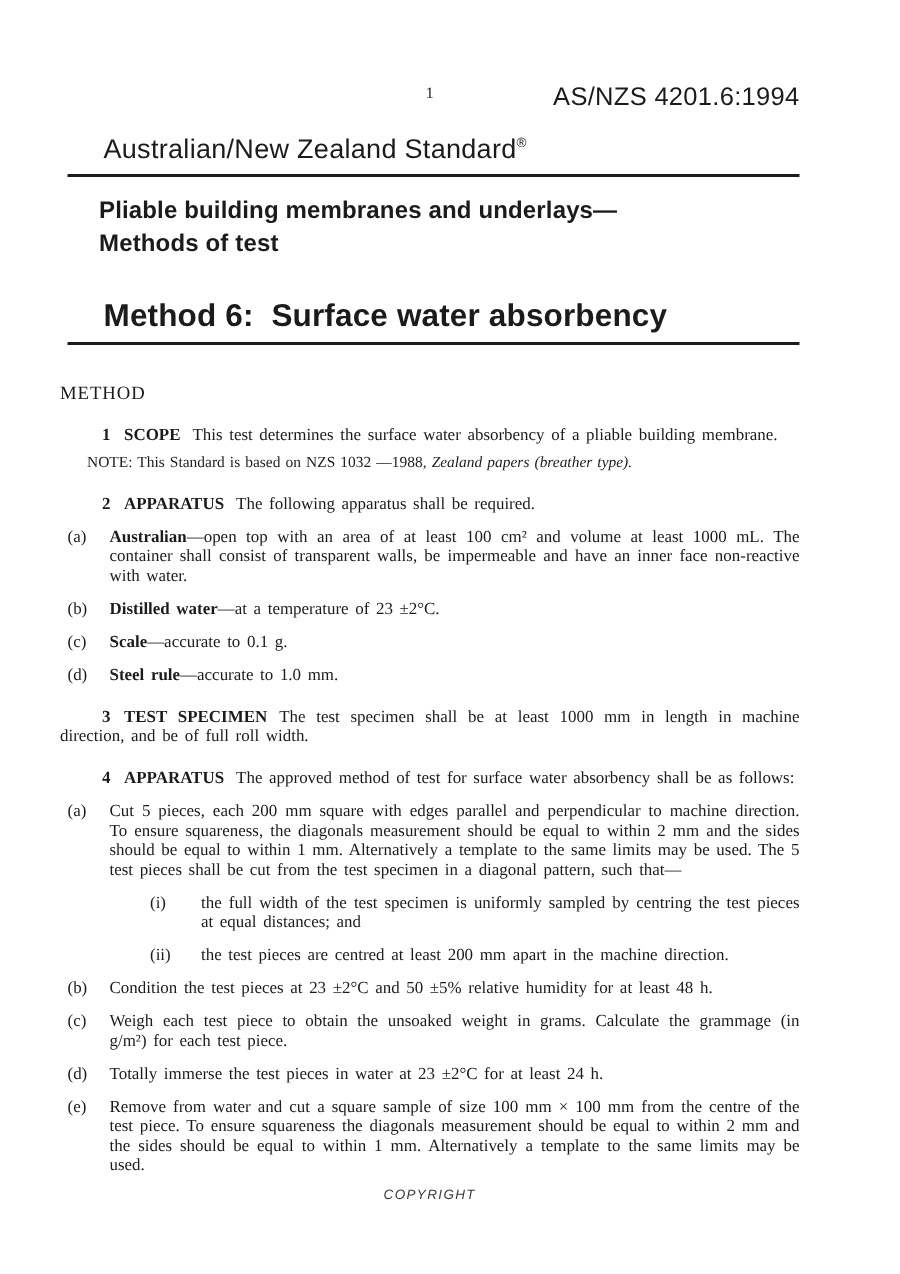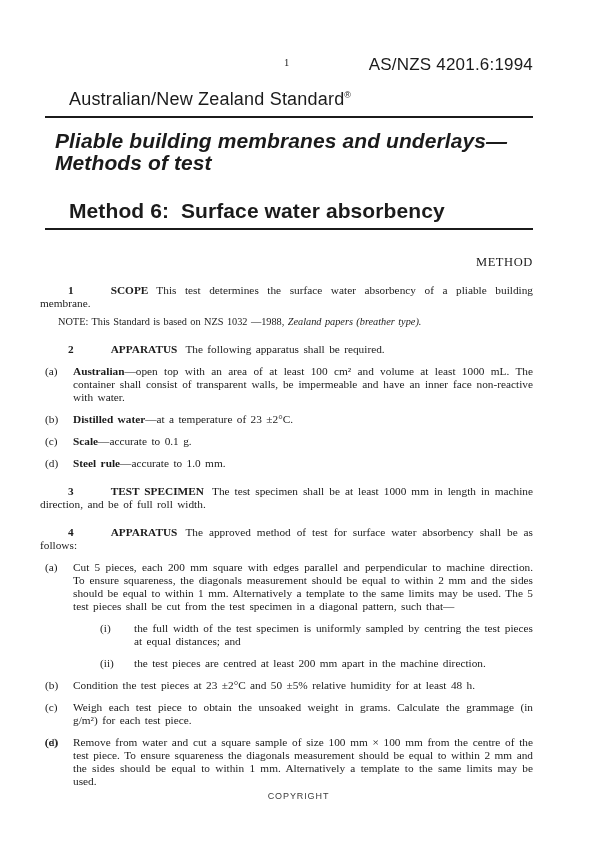--- a/index.html
+++ b/index.html
@@ -31,44 +31,44 @@
     margin:18px 0 0 29px;
     font-family:"Liberation Sans", sans-serif;
     font-size:18px; font-weight:normal; letter-spacing:0.2px;
   }
   .brand .reg { font-size:9px; vertical-align:super; }
   .rule { border:0; height:0; margin:0 0 0 5px; width:488px; }
   .rule-a { border-top:2.6px solid #1b1b1b; margin-top:6px; }
   .rule-b { border-top:2.2px solid #1b1b1b; margin-top:5px; }
 
   .doc-title {
-    margin:12px 0 0 15px;
+    margin:12px 0 0 26px;
     font-family:"Liberation Sans", sans-serif;
-    font-size:21px; font-weight:bold; line-height:22px; letter-spacing:0.1px;font-style:italic;
+    font-size:16px; font-weight:bold; line-height:22px; letter-spacing:0.1px;
   }
   .method-title {
     margin:25px 0 0 29px;
     font-family:Liberation Sans, sans-serif;
     font-size:21px; font-weight:bold; letter-spacing:0.1px;
   }
 
   .center-heading {
-    margin-top:25px; text-align:right;
+    margin-top:25px; text-align:left;
     font-size:12.5px; letter-spacing:0.6px;
   }
 
   
   .para {
     margin:14px 0 0 0;
     font-size:11.3px; line-height:13px;
     text-align:justify; text-indent:28px;
     word-spacing:0.14em;
   }
   .sec-num { font-weight:bold; margin-right:9px; }
-  .sec-title { font-weight:bold; margin-right:8px;margin-left:28px; }
+  .sec-title { font-weight:bold; margin-right:8px; }
 
   .note {
     margin:6px 0 0 18px;
     font-size:10.3px; line-height:12px;
     word-spacing:0.08em;
   }
   .note .it { font-style:italic; }
 
   .item {
     position:relative; margin:9px 0 0 0; padding-left:33px;
@@ -81,24 +81,24 @@
   .subitem {
     position:relative; margin:9px 0 0 0; padding-left:94px;
     font-size:11.3px; line-height:13px;
     text-align:justify; word-spacing:0.14em;
   }
   .subitem .marker { position:absolute; left:60px; top:0; }
 
   .mt-sec { margin-top:15px; }
 
   .footer {
-    position:absolute; top:791px; left:52px; width:493px;
+    position:absolute; top:791px; left:40px; width:493px;
     text-align:center;
     font-family:"Liberation Sans", sans-serif;
-    font-size:9px; letter-spacing:0.9px; color:#3a3a3a;
+    font-size:9px; letter-spacing:0.9px; color:#3a3a3a;font-style:italic;
   }
 </style>
 </head>
 <body>
 
 <div class="page">
   <div class="col">
 
     <div class="head-row">
       <span class="page-num">1</span>
@@ -133,19 +133,19 @@
 
     <p class="para mt-sec"><span class="sec-num">4</span><span class="sec-title">APPARATUS</span><span>The approved method of test for surface water absorbency shall be as follows:</span></p>
 
     <div class="item"><span class="marker">(a)</span><span>Cut 5 pieces, each 200 mm square with edges parallel and perpendicular to machine direction. To ensure squareness, the diagonals measurement should be equal to within 2 mm and the sides should be equal to within 1 mm. Alternatively a template to the same limits may be used. The 5 test pieces shall be cut from the test specimen in a diagonal pattern, such that—</span></div>
 
     <div class="subitem"><span class="marker">(i)</span><span>the full width of the test specimen is uniformly sampled by centring the test pieces at equal distances; and</span></div>
     <div class="subitem"><span class="marker">(ii)</span><span>the test pieces are centred at least 200 mm apart in the machine direction.</span></div>
 
     <div class="item"><span class="marker">(b)</span><span>Condition the test pieces at 23 ±2°C and 50 ±5% relative humidity for at least 48 h.</span></div>
     <div class="item"><span class="marker">(c)</span><span>Weigh each test piece to obtain the unsoaked weight in grams. Calculate the grammage (in g/m²) for each test piece.</span></div>
-    <div class="item"><span class="marker">(d)</span></div>
+    <div class="item"><span class="marker">(d)</span><span>Totally immerse the test pieces in water at 23 ±2°C for at least 24 h.</span></div>
     <div class="item"><span class="marker">(e)</span><span>Remove from water and cut a square sample of size 100 mm × 100 mm from the centre of the test piece. To ensure squareness the diagonals measurement should be equal to within 2 mm and the sides should be equal to within 1 mm. Alternatively a template to the same limits may be used.</span></div>
 
   </div>
 
   <div class="footer">COPYRIGHT</div>
 </div>
 
 </body></html>

